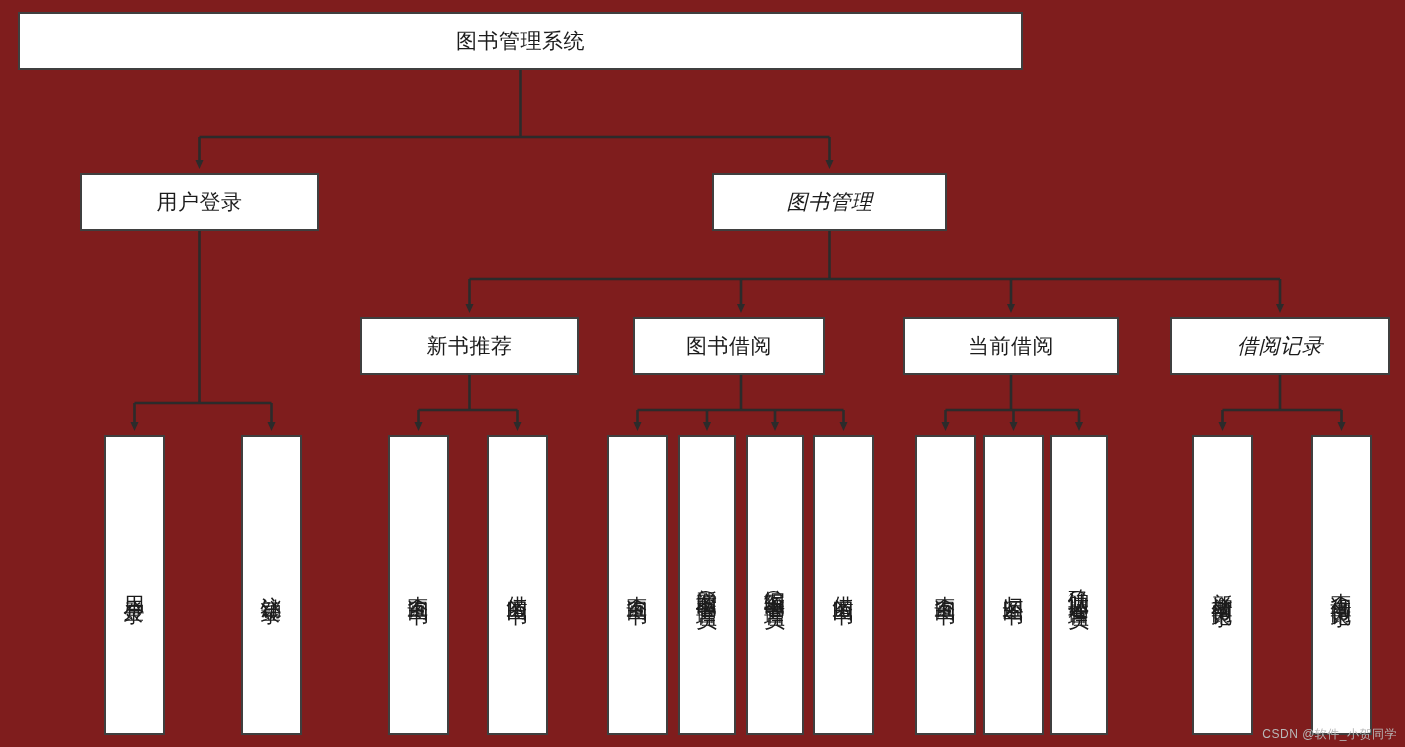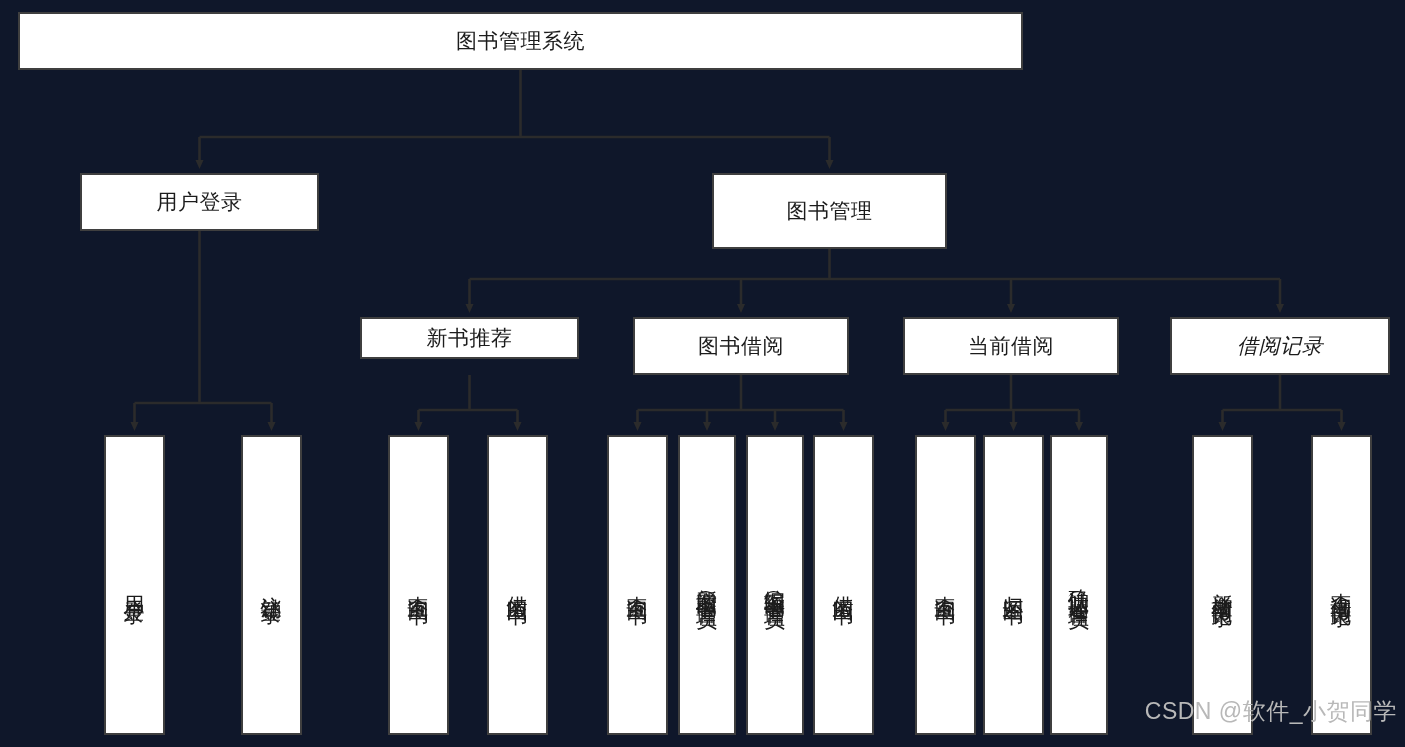--- a/index.html
+++ b/index.html
@@ -7,21 +7,21 @@
     padding: 0;
     background: #ffffff;
   }
   body {
     font-family: "Liberation Sans", "DejaVu Sans", sans-serif;
   }
   #canvas {
     position: relative;
     width: 1405px;
     height: 747px;
-    background: #0f172a;
+    background: #7f1d1d;
     overflow: hidden;
   }
   svg.edges {
     position: absolute;
     left: 0;
     top: 0;
     width: 1405px;
     height: 747px;
     pointer-events: none;
   }
@@ -48,22 +48,22 @@
     padding: 8px 0;
   }
   .node.v .vlabel {
     writing-mode: vertical-rl;
     text-orientation: upright;
     white-space: nowrap;
   }
   .watermark {
     position: absolute;
     right: 8px;
-    bottom: 20px;
-    font-size: 23px;
+    bottom: 4px;
+    font-size: 12px;
     color: #b8b8b8;
     white-space: nowrap;
     letter-spacing: 0.5px;
   }
 </style>
 </head>
 <body>
 
 <div id="canvas">
 
@@ -111,27 +111,27 @@
   </svg>
 
   <div class="node h" id="root-node" style="left: 18px; top: 12px; width: 1005px; height: 58px;">
     <span>图书管理系统</span>
   </div>
 
   <div id="nodes-layer">
       <div class="node h" style="left: 80px; top: 173px; width: 239px; height: 58px;">
         <span>用户登录</span>
       </div>
-      <div class="node h" style="left: 712px; top: 173px; width: 235px; height: 76px;">
+      <div class="node h" style="left: 712px; top: 173px; width: 235px; height: 58px; font-style: italic;">
         <span>图书管理</span>
       </div>
-      <div class="node h" style="left: 360px; top: 317px; width: 219px; height: 42px;">
+      <div class="node h" style="left: 360px; top: 317px; width: 219px; height: 58px;">
         <span>新书推荐</span>
       </div>
-      <div class="node h" style="left: 633px; top: 317px; width: 216px; height: 58px;">
+      <div class="node h" style="left: 633px; top: 317px; width: 192px; height: 58px;">
         <span>图书借阅</span>
       </div>
       <div class="node h" style="left: 903px; top: 317px; width: 216px; height: 58px; font-family: Liberation Mono, monospace;">
         <span>当前借阅</span>
       </div>
       <div class="node h" style="left: 1170px; top: 317px; width: 220px; height: 58px; font-style: italic;">
         <span>借阅记录</span>
       </div>
       <div class="node v" style="left: 104px; top: 435px; width: 61px; height: 300px;">
         <span class="vlabel">用户登录</span>

